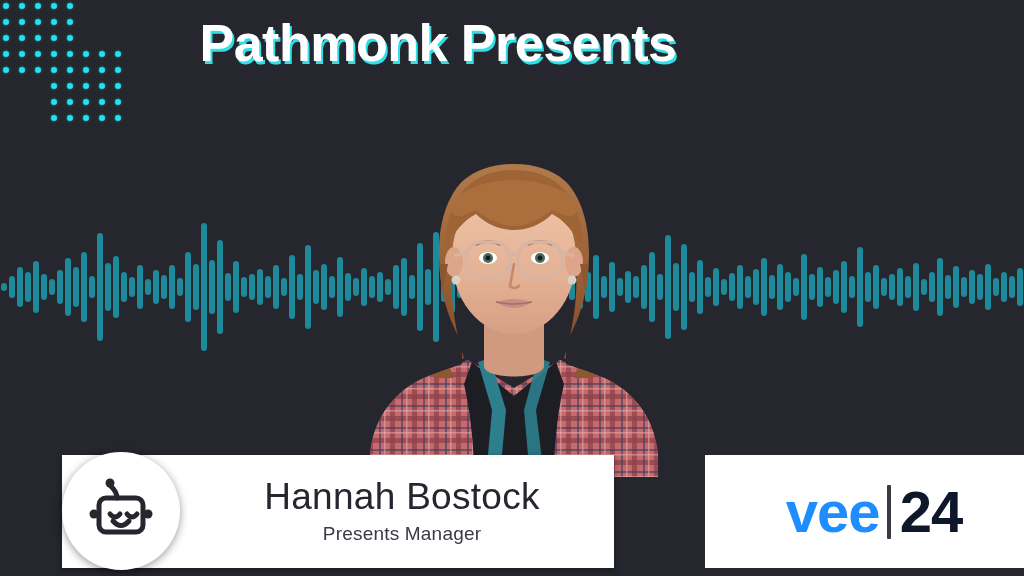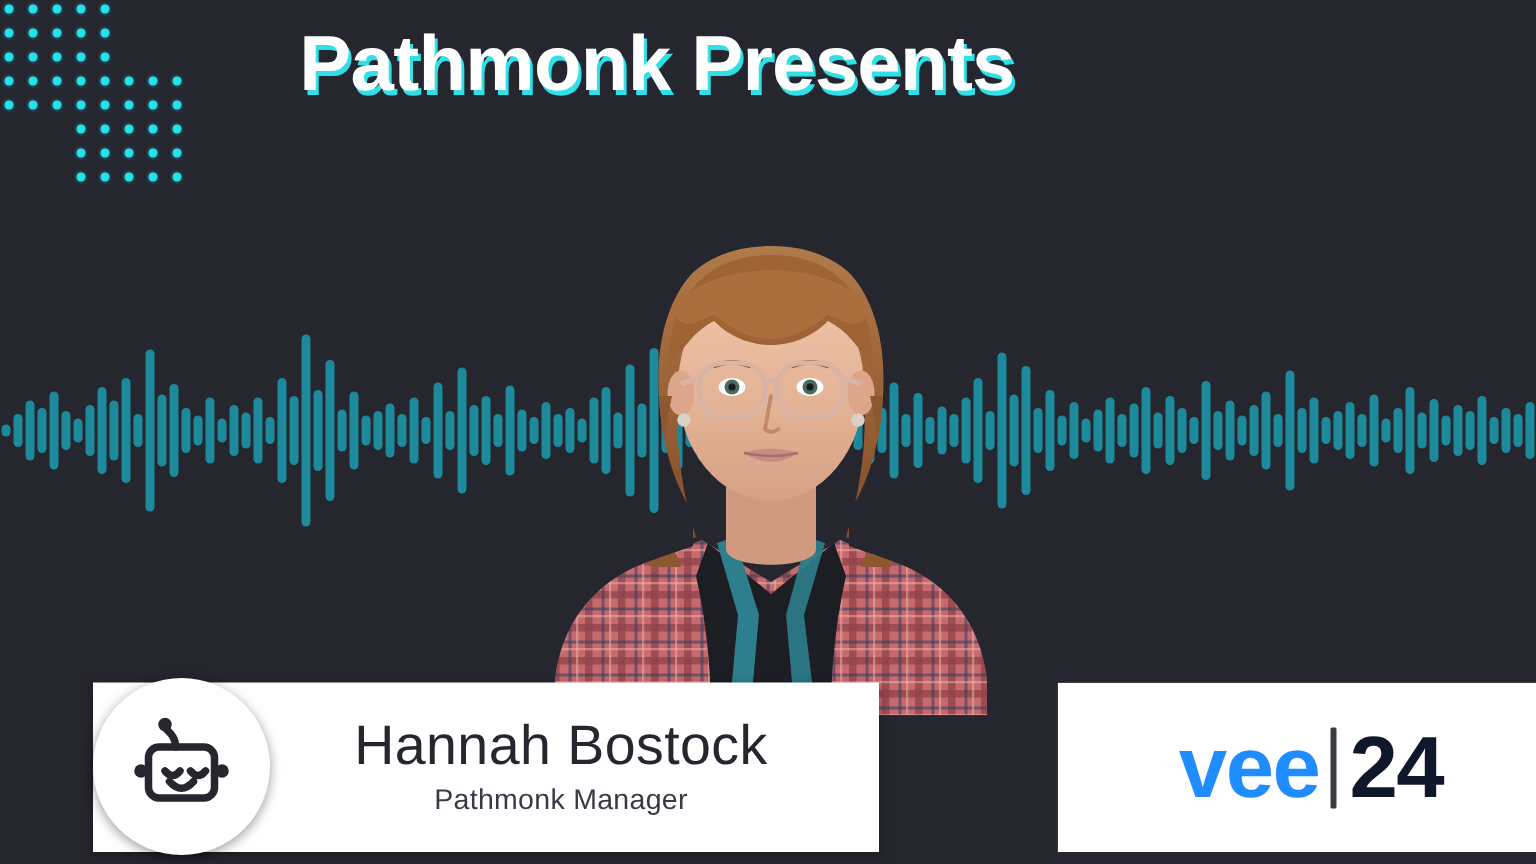--- a/index.html
+++ b/index.html
@@ -90,20 +90,21 @@
     left: 62px;
     top: 455px;
     width: 524px;
     height: 113px;
     background: #ffffff;
     box-shadow: 0 2px 7px rgba(0,0,0,0.35);
     display: flex;
     flex-direction: column;
     align-items: center;
     justify-content: center;
+    padding-left: 28px;
   }
   #speaker-name {
     font-size: 37px;
     font-weight: 400;
     color: #26262f;
     letter-spacing: 0.3px;
     line-height: 1.1;
     margin: 0;
     padding-left: 100px;
   }
@@ -453,21 +454,21 @@
 
         <path d="M80 112 C70 156 74 196 86 226 L66 226 C56 192 56 150 64 112 Z" fill="#8d5730"></path>
         <path d="M212 112 C222 156 218 196 206 226 L226 226
                  C236 192 236 150 228 112 Z" fill="#8d5730"></path>
       </g>
     </svg>
   </div>
 
   <div id="name-bar">
     <div id="speaker-name">Hannah Bostock</div>
-    <div id="speaker-role">Pathmonk Manager</div>
+    <div id="speaker-role">Presents Manager</div>
   </div>
 
   <div id="avatar-bubble">
     <svg width="74" height="74" viewBox="0 0 74 74">
       <g fill="none" stroke="#26262f" stroke-width="5" stroke-linecap="round" stroke-linejoin="round">
         <rect x="15" y="24" width="44" height="34" rx="7"></rect>
         <path d="M33 24 C33 16 28 14 25 10"></path>
         <path d="M26 40 q5 6 10 0"></path>
         <path d="M43 40 q5 6 10 0"></path>
         <path d="M29 47 q8 9 16 0"></path>

